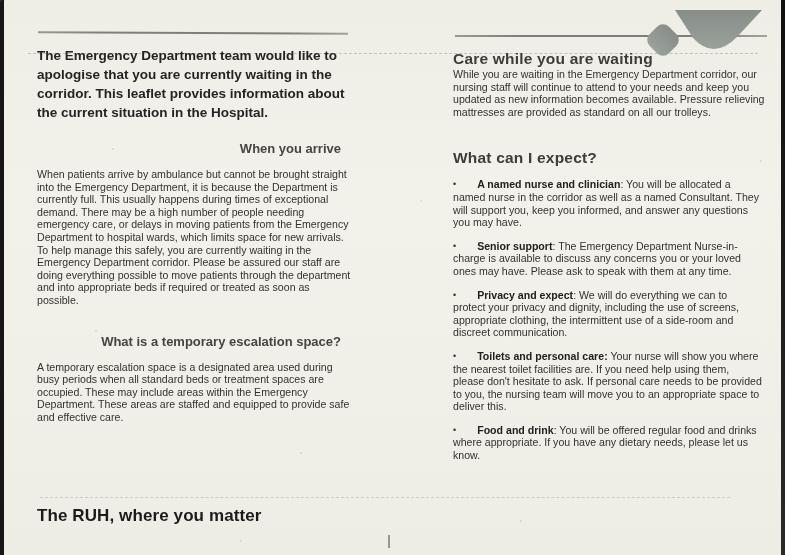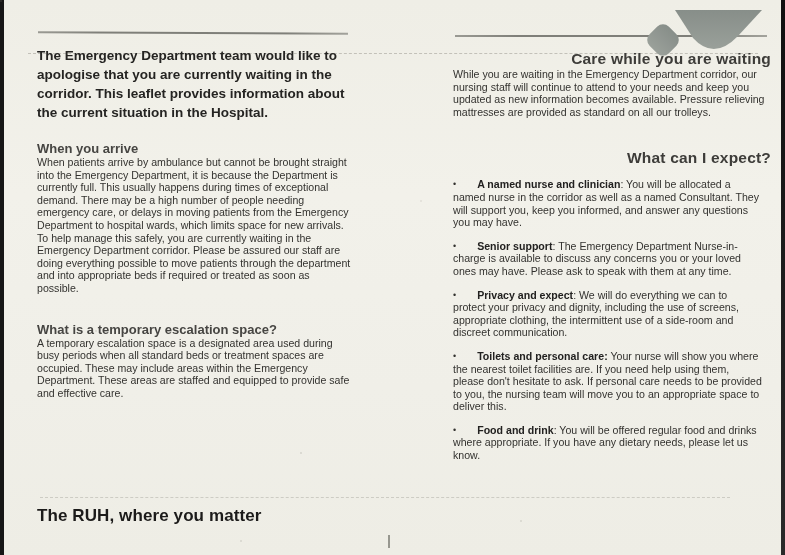--- a/index.html
+++ b/index.html
@@ -31,22 +31,22 @@
       95px 330px 0 rgba(125,122,110,.2), 520px 520px 0 rgba(125,122,110,.2),
       680px 430px 0 rgba(125,122,110,.22), 240px 540px 0 rgba(125,122,110,.2),
       420px 200px 0 rgba(125,122,110,.15), 760px 160px 0 rgba(125,122,110,.2);}
   
   .logo{position:absolute;left:630px;top:5px;width:140px;height:80px;}
   
   .col{position:absolute;}
   .col.left-col{left:37px;top:46px;width:316px;}
   .col.right-col{left:453px;top:50px;width:318px;}
   .intro{font-size:13.5px;font-weight:bold;line-height:19px;color:#252422;margin:0;}
-  .h-small{font-size:13px;font-weight:bold;color:#464542;margin:0;}
-  .h-large{font-size:15.5px;font-weight:bold;color:#3d3c39;margin:0;letter-spacing:0.2px;text-align:right;}
+  .h-small{font-size:13px;font-weight:bold;color:#464542;margin:12px;text-align:right;}
+  .h-large{font-size:15.5px;font-weight:bold;color:#3d3c39;margin:0;letter-spacing:0.2px;}
   p.body{font-size:10.6px;line-height:12.6px;color:#33322f;margin:0;}
   .mt-h1{margin-top:19px;}
   .mt-p1{margin-top:12px;}
   .mt-p2{margin-top:14px;}
   .mt-h2{margin-top:27px;}
   .mt-p3{margin-top:13px;}
   .rc-p{margin-top:17px;}
   .rc-h2{margin-top:31px;}
   .bullet{font-size:10.6px;line-height:12.6px;color:#33322f;margin:11px 9px 0 0;}
   .bullet:first-of-type{margin-top:13px;}

